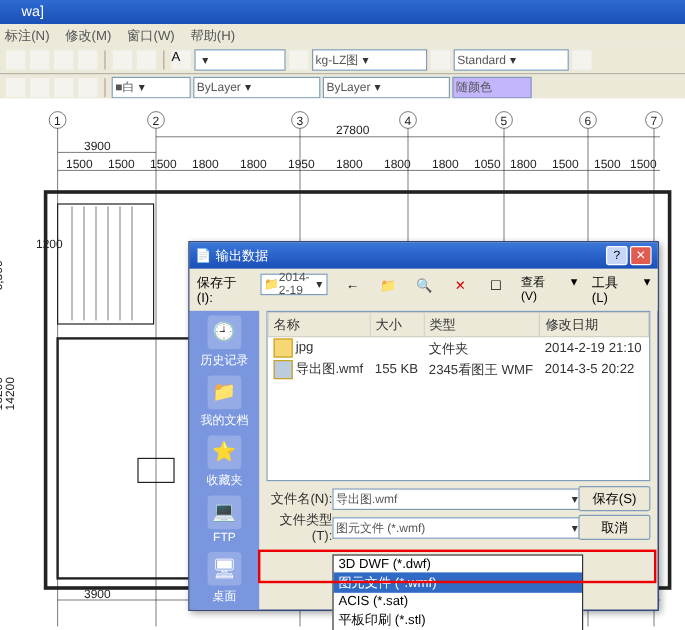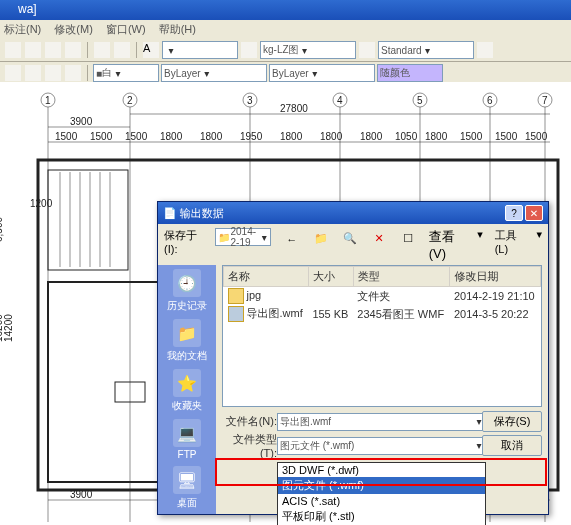--- a/index.html
+++ b/index.html
@@ -182,21 +182,21 @@
     </span>
   </div>
   <div class="lookin">
     <label>保存于(I):</label>
     <span class="combo">📁 <span>2014-2-19</span><span class="arrow" style="margin-left:auto">▾</span></span>
     <span class="navbtn">←</span>
     <span class="navbtn">📁</span>
     <span class="navbtn">🔍</span>
     <span class="navbtn" style="color:#d00">✕</span>
     <span class="navbtn">☐</span>
-    <span style="font-size:13px">查看(V)</span>
+    <span style="font-size:10px">查看(V)</span>
       <span>▾</span>
     <span style="font-size:11px">工具(L)</span>
       <span>▾</span>
   </div>
   <div class="dlg-body">
     <div class="places">
       <div class="place">
           <div class="ico">🕘</div>
           <span>历史记录</span>
         </div>

